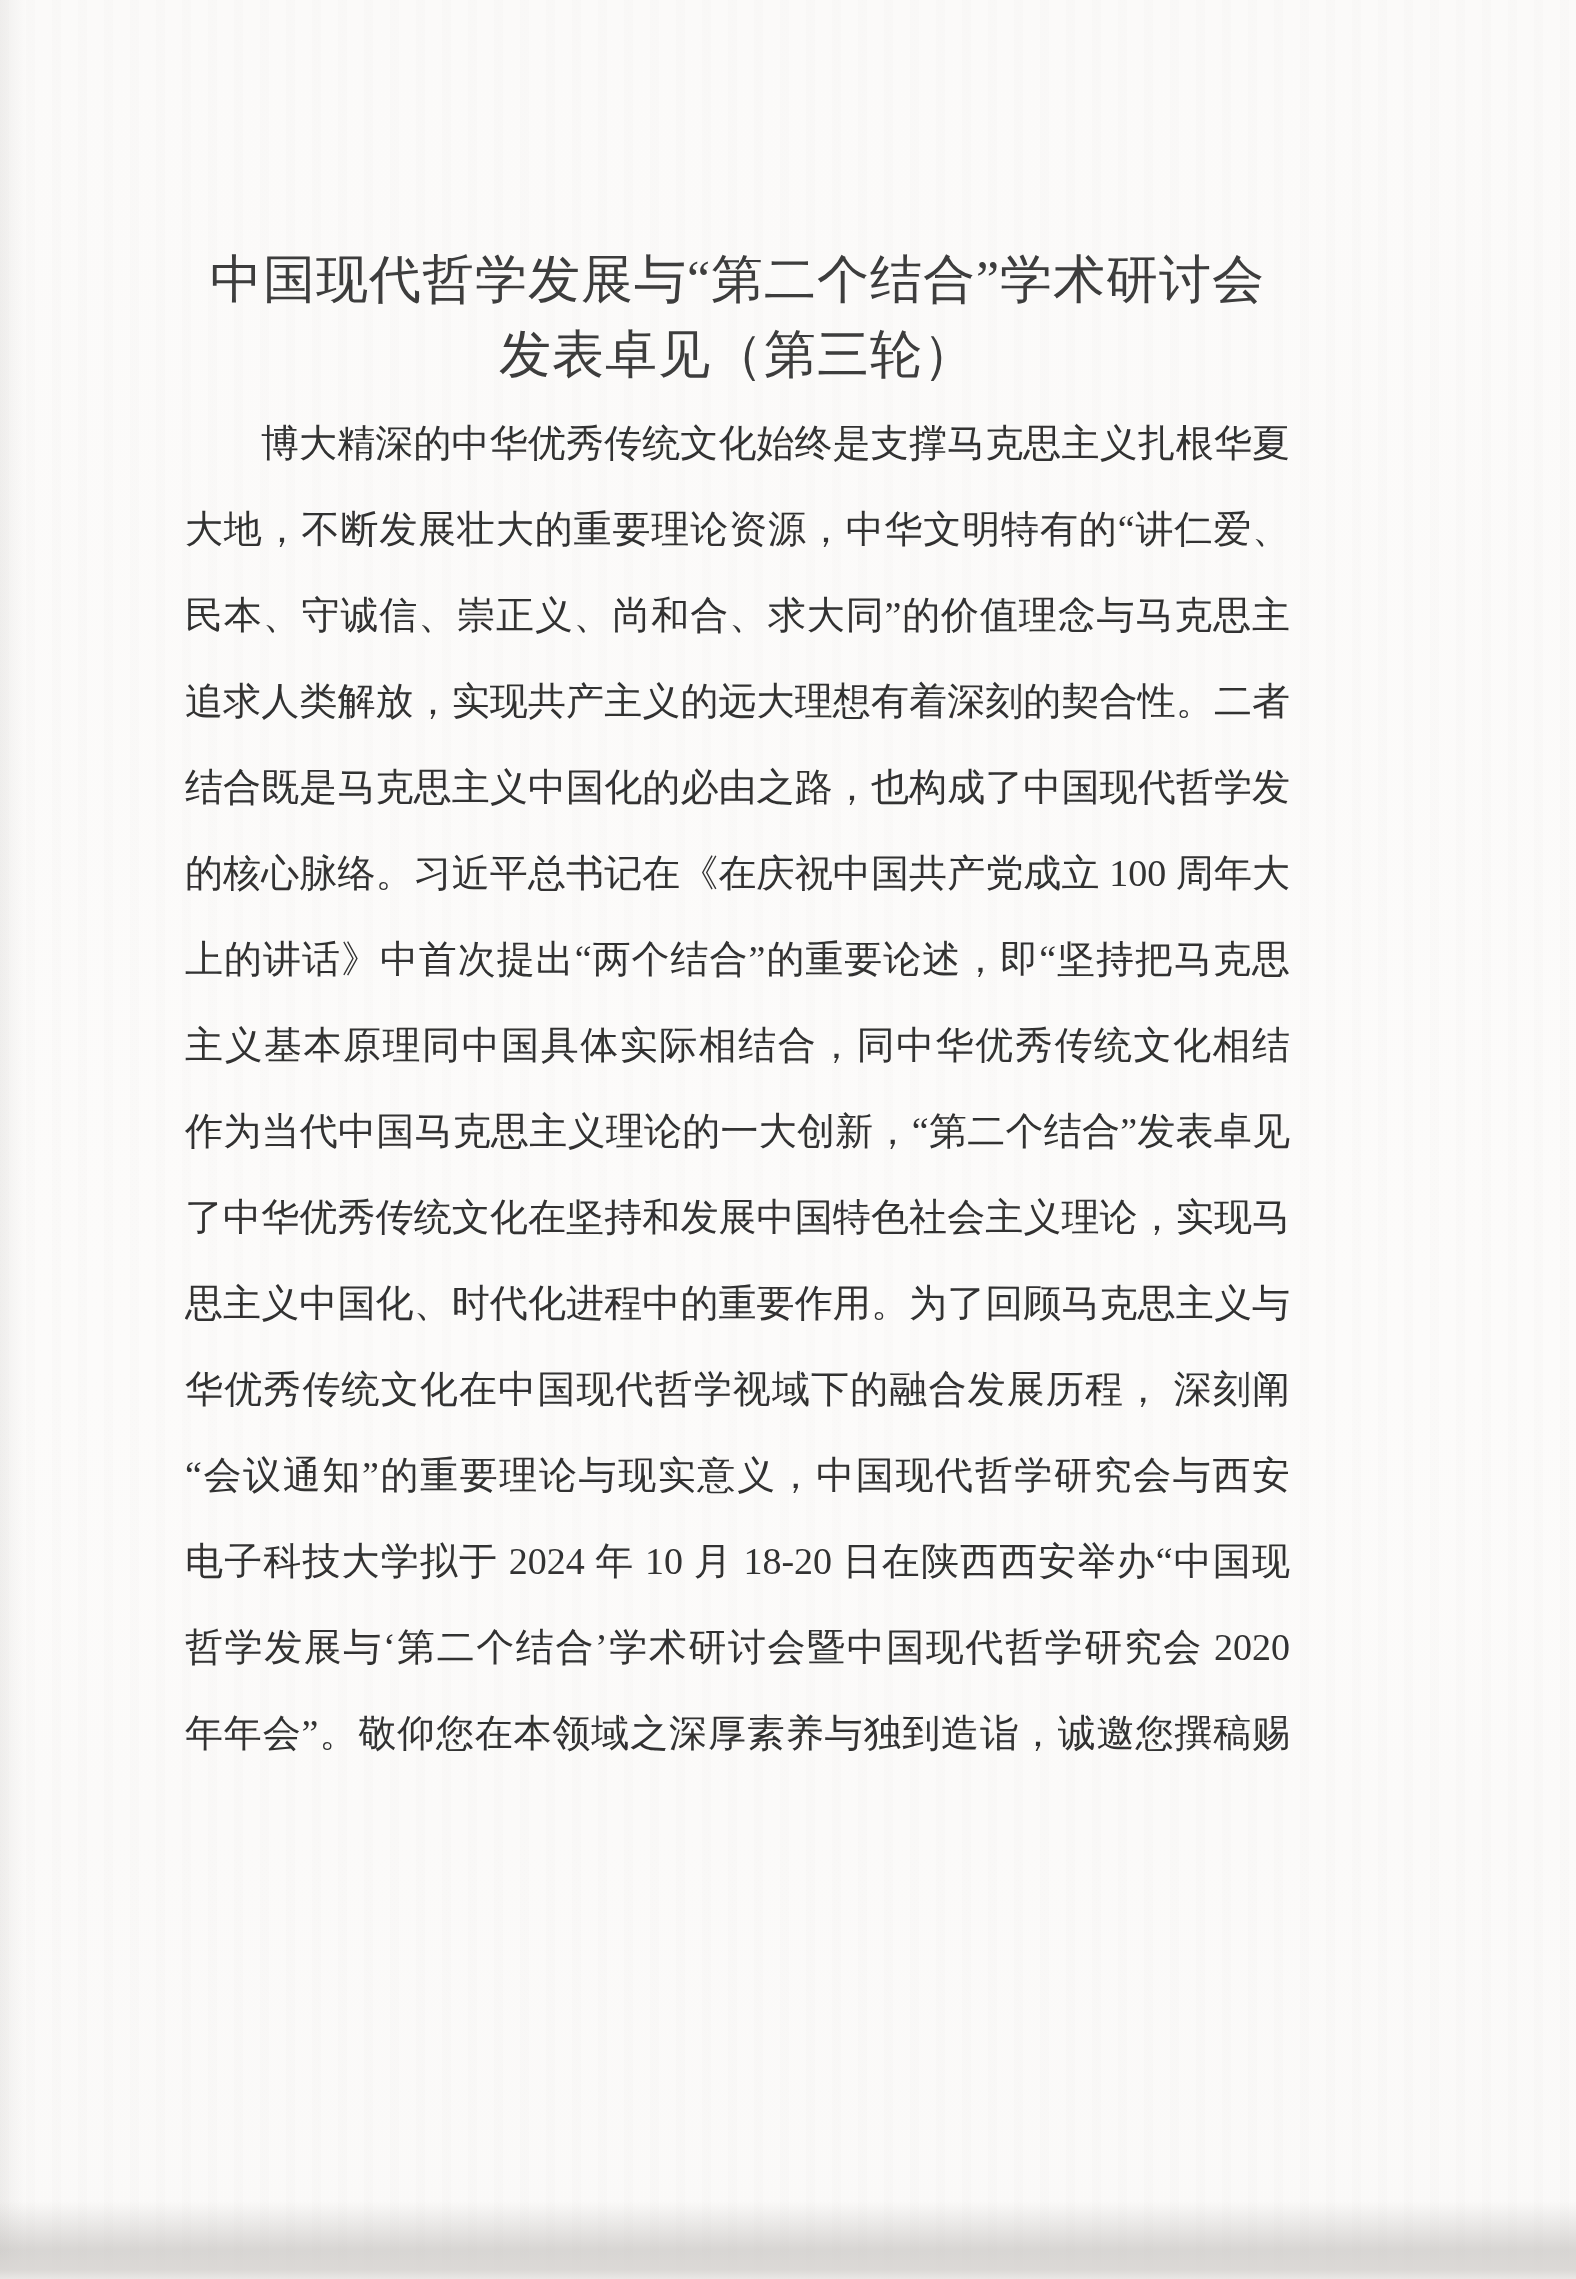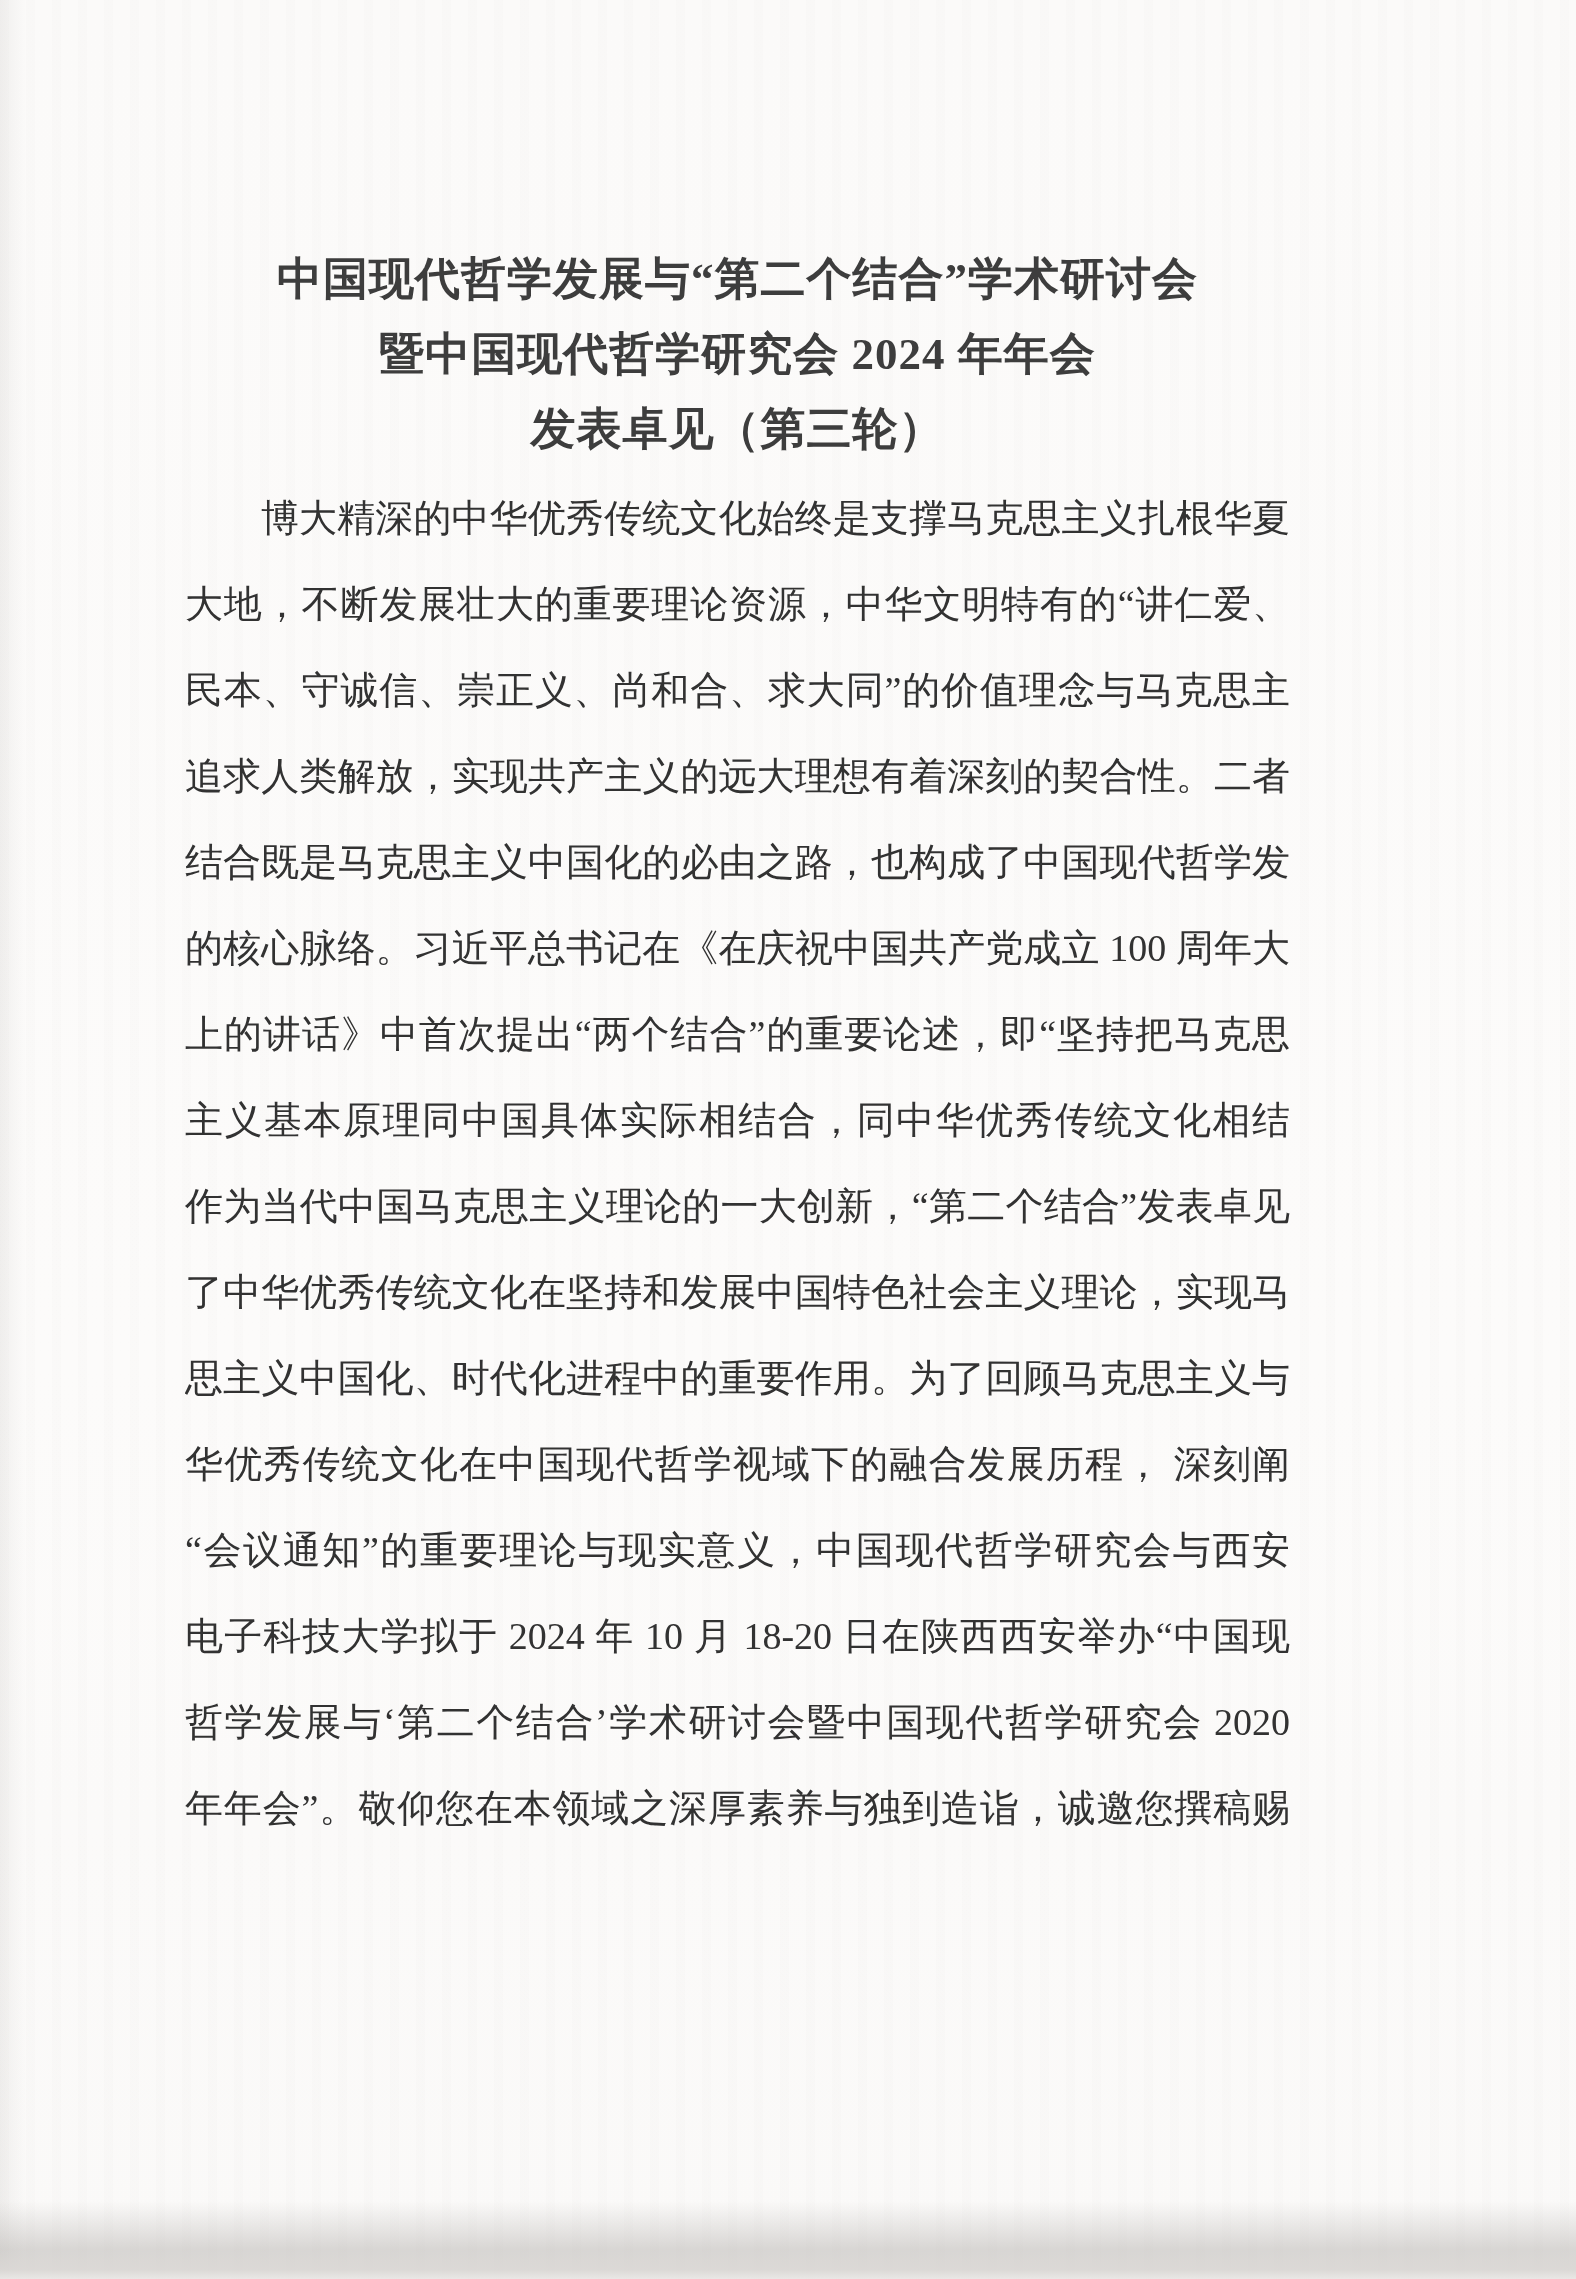--- a/index.html
+++ b/index.html
@@ -14,24 +14,24 @@
     font-family:"Liberation Serif","DejaVu Serif",serif;
     color:#333333;
     overflow:hidden;
   }
   .content {
     position:absolute;
     left:185px; right:286px; top:0;
   }
   .title-block { margin-top:242px; }
   .title-line {
-    font-size:45px;
+    font-size:52px;
     line-height:75px;
     text-align:center;
-    font-weight:700;
+    font-weight:400;
     color:#3d3d3d;
     letter-spacing:1px;
     white-space:nowrap;
   }
   .salutation {
     margin-top:118px;
     font-size:40px;
     line-height:50px;
     color:#343434;
     white-space:nowrap;
@@ -80,21 +80,20 @@
   }
 </style>
 </head>
 <body>
 
 <div class="page">
   <div class="content">
 
     <div class="title-block">
       <div class="title-line">中国现代哲学发展与“第二个结合”学术研讨会</div>
-      <div class="title-line">暨中国现代哲学研究会 2024 年年会</div>
       <div class="title-line">发表卓见（第三轮）</div>
     </div>
 
 
     <div class="body-block">
       <div class="body-line first">博大精深的中华优秀传统文化始终是支撑马克思主义扎根华夏</div>
       <div class="body-line">大地，不断发展壮大的重要理论资源，中华文明特有的“讲仁爱、重</div>
       <div class="body-line">民本、守诚信、崇正义、尚和合、求大同”的价值理念与马克思主义</div>
       <div class="body-line">追求人类解放，实现共产主义的远大理想有着深刻的契合性。二者的</div>
       <div class="body-line">结合既是马克思主义中国化的必由之路，也构成了中国现代哲学发展</div>

